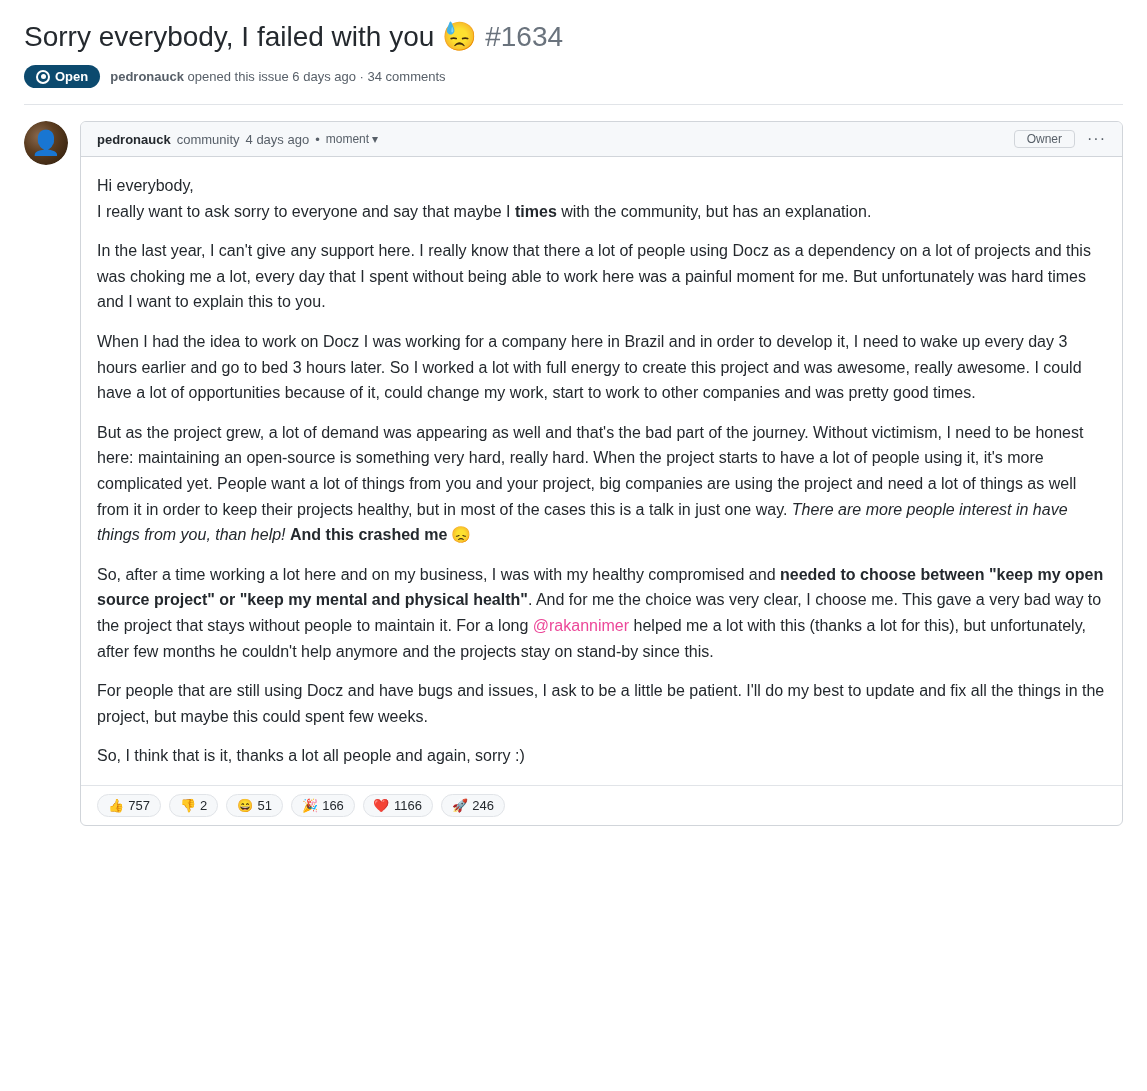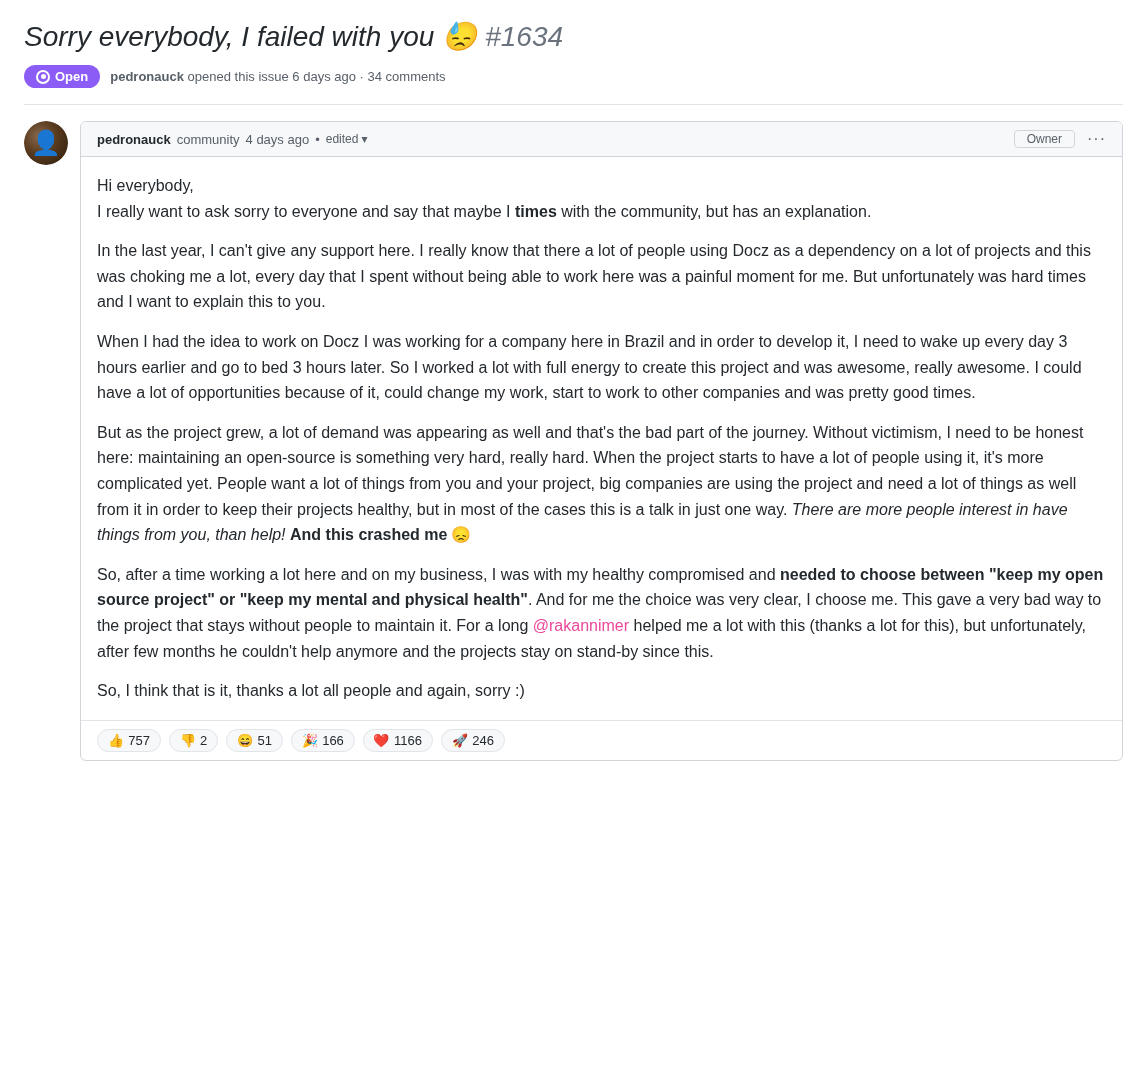--- a/index.html
+++ b/index.html
@@ -13,36 +13,35 @@
     }
     .issue-title {
       font-size: 28px;
       font-weight: 400;
       color: #24292e;
       margin-bottom: 12px;
       display: flex;
       align-items: center;
       gap: 8px;
       flex-wrap: wrap;
-      font-style: italic;
     }
     .issue-title .number {
       color: #6a737d;
       font-weight: 300;
     }
     .issue-meta {
       display: flex;
       align-items: center;
       gap: 10px;
       margin-bottom: 16px;
       color: #586069;
       font-size: 13px;
     }
     .open-badge {
-      background: #8b5cf6;
+      background: #0c4a6e;
       color: #fff;
       border-radius: 20px;
       padding: 4px 12px;
       font-size: 13px;
       font-weight: 600;
       display: inline-flex;
       align-items: center;
       gap: 5px;
     }
     .open-badge .circle-icon {
@@ -222,21 +221,21 @@
 
   <div class="comment-box">
 
     <div class="comment-header">
       <div class="comment-header-left">
         <span class="username">pedronauck</span>
         <span>community</span>
         <span>4 days ago</span>
         <span>•</span>
         <span class="edited-badge">
-          <span>edited</span>
+          <span>moment</span>
           <span>▾</span>
         </span>
       </div>
       <div class="comment-header-right">
         <span class="owner-badge">Owner</span>
         <span class="more-btn">···</span>
       </div>
     </div>
 
     <div class="comment-body">
@@ -250,20 +249,23 @@
       <p>
         When I had the idea to work on Docz I was working for a company here in Brazil and in order to develop it, I need to wake up every day 3 hours earlier and go to bed 3 hours later. So I worked a lot with full energy to create this project and was awesome, really awesome. I could have a lot of opportunities because of it, could change my work, start to work to other companies and was pretty good times.
       </p>
       <p>
         But as the project grew, a lot of demand was appearing as well and that's the bad part of the journey. Without victimism, I need to be honest here: maintaining an open-source is something very hard, really hard. When the project starts to have a lot of people using it, it's more complicated yet. People want a lot of things from you and your project, big companies are using the project and need a lot of things as well from it in order to keep their projects healthy, but in most of the cases this is a talk in just one way. <span class="italic">There are more people interest in have things from you, than help!</span> <span class="bold">And this crashed me</span> 😞
       </p>
       <p>
         So, after a time working a lot here and on my business, I was with my healthy compromised and <span class="bold">needed to choose between "keep my open source project" or "keep my mental and physical health"</span>. And for me the choice was very clear, I choose me. This gave a very bad way to the project that stays without people to maintain it. For a long <span class="mention">@rakannimer</span> helped me a lot with this (thanks a lot for this), but unfortunately, after few months he couldn't help anymore and the projects stay on stand-by since this.
       </p>
       <p>
+        For people that are still using Docz and have bugs and issues, I ask to be a little be patient. I'll do my best to update and fix all the things in the project, but maybe this could spent few weeks.
+      </p>
+      <p>
         So, I think that is it, thanks a lot all people and again, sorry :)
       </p>
     </div>
 
     <div class="reactions-bar">
       <button class="reaction-btn">
         <span>👍</span>
         <span>757</span>
       </button>
       <button class="reaction-btn">

